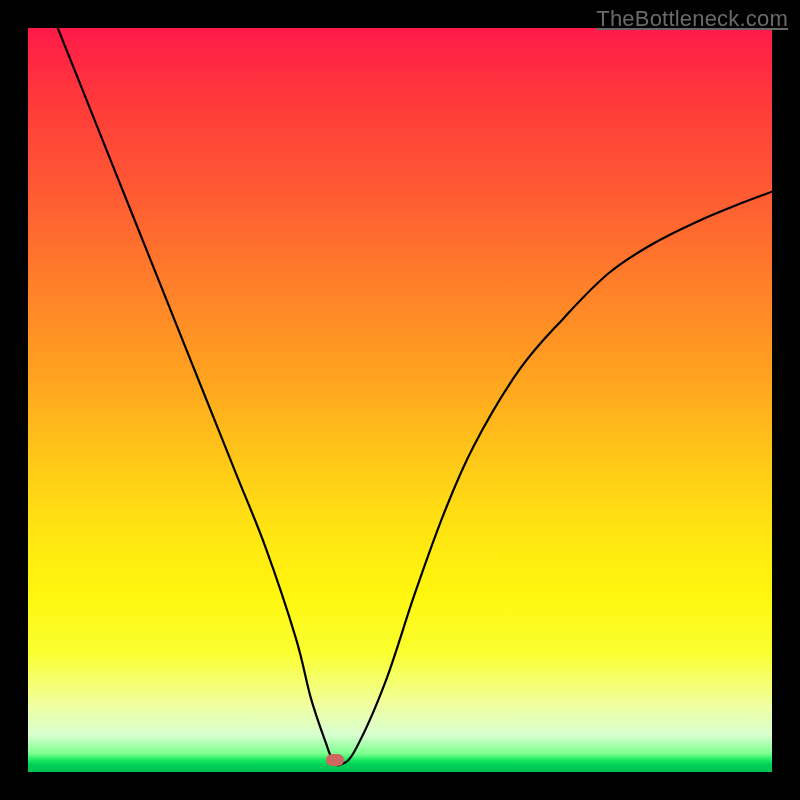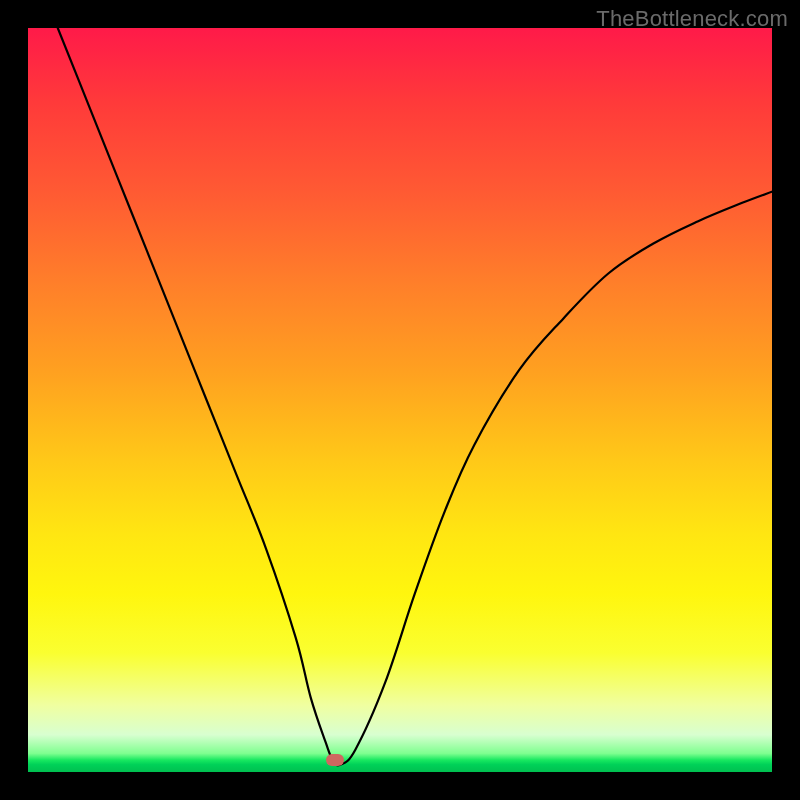--- a/index.html
+++ b/index.html
@@ -47,20 +47,21 @@
   }
   .watermark {
     position: absolute;
     top: 6px;
     right: 12px;
     color: #6a6a6a;
     font-size: 22px;
     font-weight: 500;
     letter-spacing: 0.2px;
     user-select: none;
+    text-decoration: underline;
   }
   svg.curve {
     position: absolute;
     left: 0;
     top: 0;
     width: 744px;
     height: 744px;
   }
   .marker {
     position: absolute;

